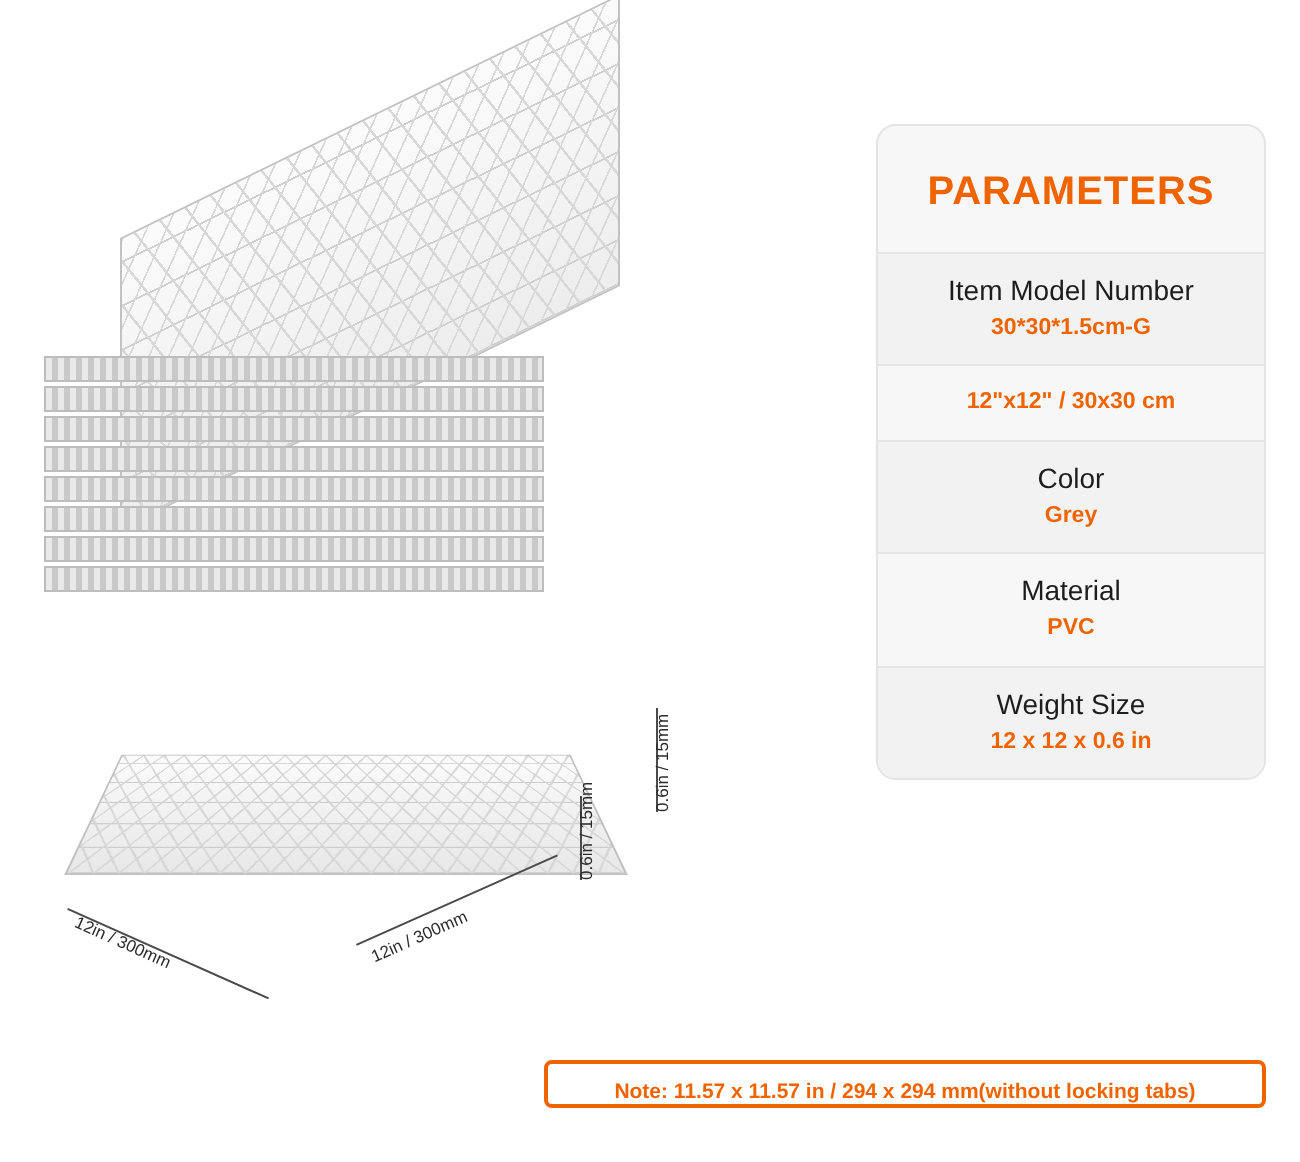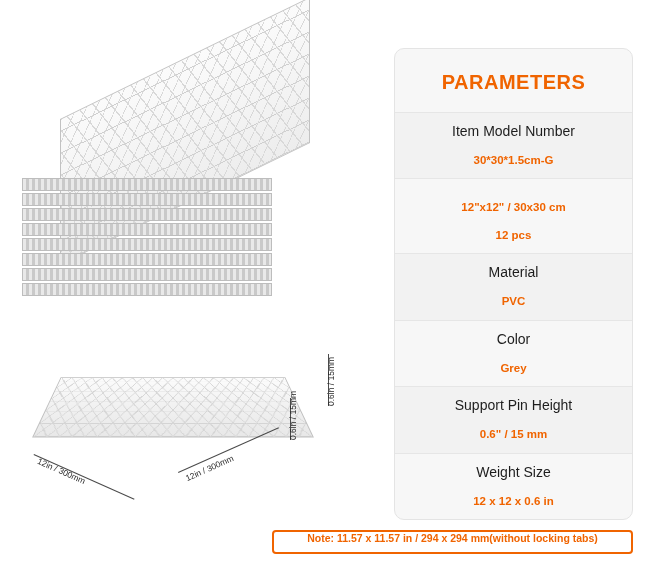--- a/index.html
+++ b/index.html
@@ -84,22 +84,22 @@
   .dim-label.tilt-l { transform: rotate(-24deg); transform-origin: left top; }
   .dim-label.tilt-r { transform: rotate(24deg); transform-origin: left top; }
   .vline {
     position: absolute;
     width: 1px; background: #4a4a4a;
   }
 
   
   .params-panel {
     position: absolute;
-    right: 17px; top: 48px;
-    width: 239px;
+    right: 17px; top: 62px;
+    width: 195px;
     background: #f7f7f7;
     border: 1px solid #e4e4e4;
     border-radius: 10px;
     overflow: hidden;
   }
   .params-title {
     text-align: center;
     color: #f06400;
     font-size: 20px;
     font-weight: bold;
@@ -115,33 +115,33 @@
   .param-label {
     font-size: 14px;
     color: #1d1d1d;
     line-height: 1.35;
   }
   .param-value {
     font-size: 11.5px;
     color: #f06400;
     font-weight: bold;
     line-height: 1.35;
-    margin-top: 12px;
+    margin-top: 2px;
   }
 
   
   .note-bar {
     position: absolute;
     left: 272px; top: 530px;
     width: 361px; height: 24px;
     background: #ffffff;
     border: 2px solid #f06400;
     border-radius: 4px;
     display: flex;
-    align-items: flex-start;
+    align-items: flex-end;
     justify-content: center;
   }
   .note-text {
     font-size: 10.5px;
     color: #f06400;
     font-weight: bold;
     white-space: nowrap;
   }
 </style>
 </head>
@@ -185,37 +185,32 @@
   <div class="params-panel">
     <div class="params-title">PARAMETERS</div>
 
     <div class="param-row">
       <div class="param-label">Item Model Number</div>
       <div class="param-value">30*30*1.5cm-G</div>
     </div>
 
     <div class="param-row">
       <div class="param-value">12"x12" / 30x30 cm</div>
-      <div class="param-value">12 pcs</div>
+    </div>
+
+    <div class="param-row">
+      <div class="param-label">Color</div>
+      <div class="param-value">Grey</div>
     </div>
 
     <div class="param-row">
       <div class="param-label">Material</div>
       <div class="param-value">PVC</div>
     </div>
 
-    <div class="param-row">
-      <div class="param-label">Color</div>
-      <div class="param-value">Grey</div>
-    </div>
-
-    <div class="param-row">
-      <div class="param-label">Support Pin Height</div>
-      <div class="param-value">0.6" / 15 mm</div>
-    </div>
 
 
     <div class="param-row">
       <div class="param-label">Weight Size</div>
       <div class="param-value">12 x 12 x 0.6 in</div>
     </div>
   </div>
 
   <div class="note-bar">
     <span class="note-text">Note: 11.57 x 11.57 in / 294 x 294 mm(without locking tabs)</span>

